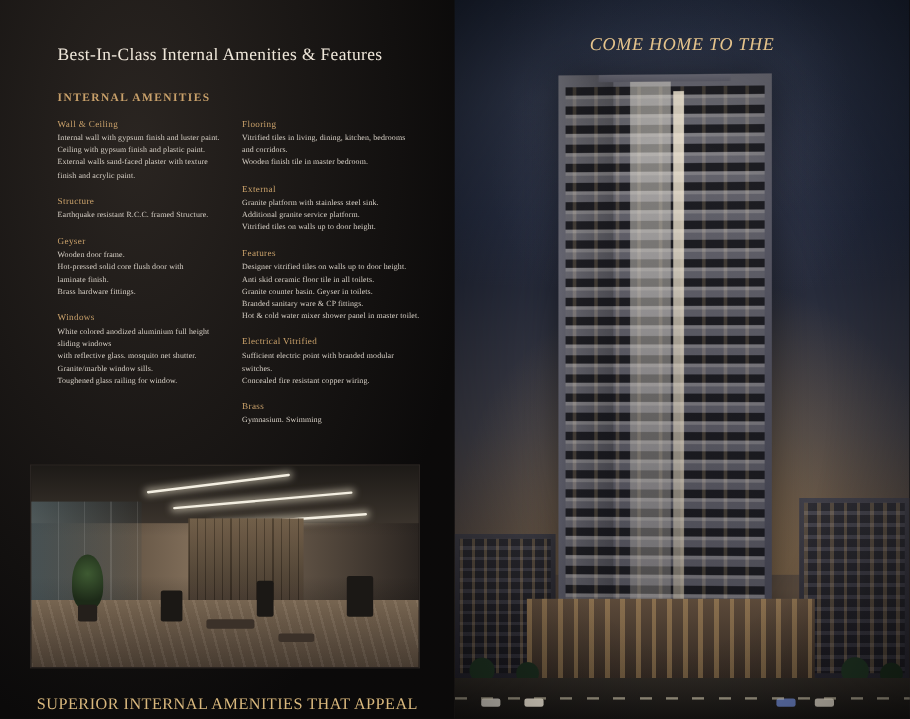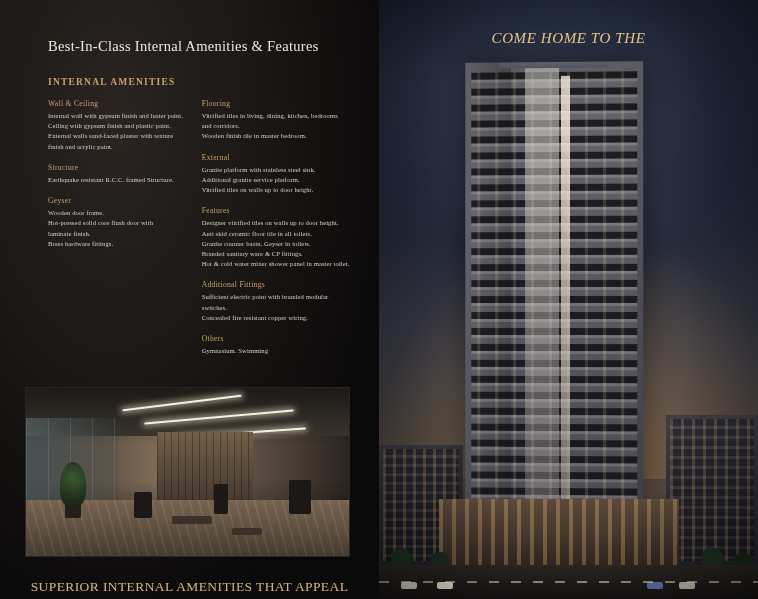--- a/index.html
+++ b/index.html
@@ -302,20 +302,28 @@
             <h4>Structure</h4>
             <p style="white-space: pre-line;">Earthquake resistant R.C.C. framed Structure.</p>
           </div>
           <div class="grp">
             <h4>Geyser</h4>
             <p style="white-space: pre-line;">Wooden door frame.
 Hot-pressed solid core flush door with
 laminate finish.
 Brass hardware fittings.</p>
           </div>
+          <div class="grp">
+            <h4>Windows</h4>
+            <p style="white-space: pre-line;">White colored anodized aluminium full height
+sliding windows
+with reflective glass.   mosquito net shutter.
+Granite/marble window sills.
+Toughened glass railing for window.</p>
+          </div>
         </div>
 
         <div class="col col-right">
           <div class="grp">
             <h4>Flooring</h4>
             <p style="white-space: pre-line;">Vitrified tiles in living, dining, kitchen, bedrooms
 and corridors.
 Wooden finish tile in master bedroom.</p>
           </div>
           <div class="grp">
@@ -326,26 +334,26 @@
           </div>
           <div class="grp">
             <h4>Features</h4>
             <p style="white-space: pre-line;">Designer vitrified tiles on walls up to door height.
 Anti skid ceramic floor tile in all toilets.
 Granite counter basin.  Geyser in toilets.
 Branded sanitary ware &amp; CP fittings.
 Hot &amp; cold water mixer shower panel in master toilet.</p>
           </div>
           <div class="grp">
-            <h4>Additional Fittings</h4>
+            <h4>Electrical Vitrified</h4>
             <p style="white-space: pre-line;">Sufficient electric point with branded modular switches.
 Concealed fire resistant copper wiring.</p>
           </div>
           <div class="grp">
-            <h4>Others</h4>
+            <h4>Brass</h4>
             <p style="white-space: pre-line;">Gymnasium.  Swimming</p>
           </div>
         </div>
 
       </div>
     </div>
 
     <div class="photo-wrap">
       <div class="photo">
         <div class="ph-ceil"></div>

